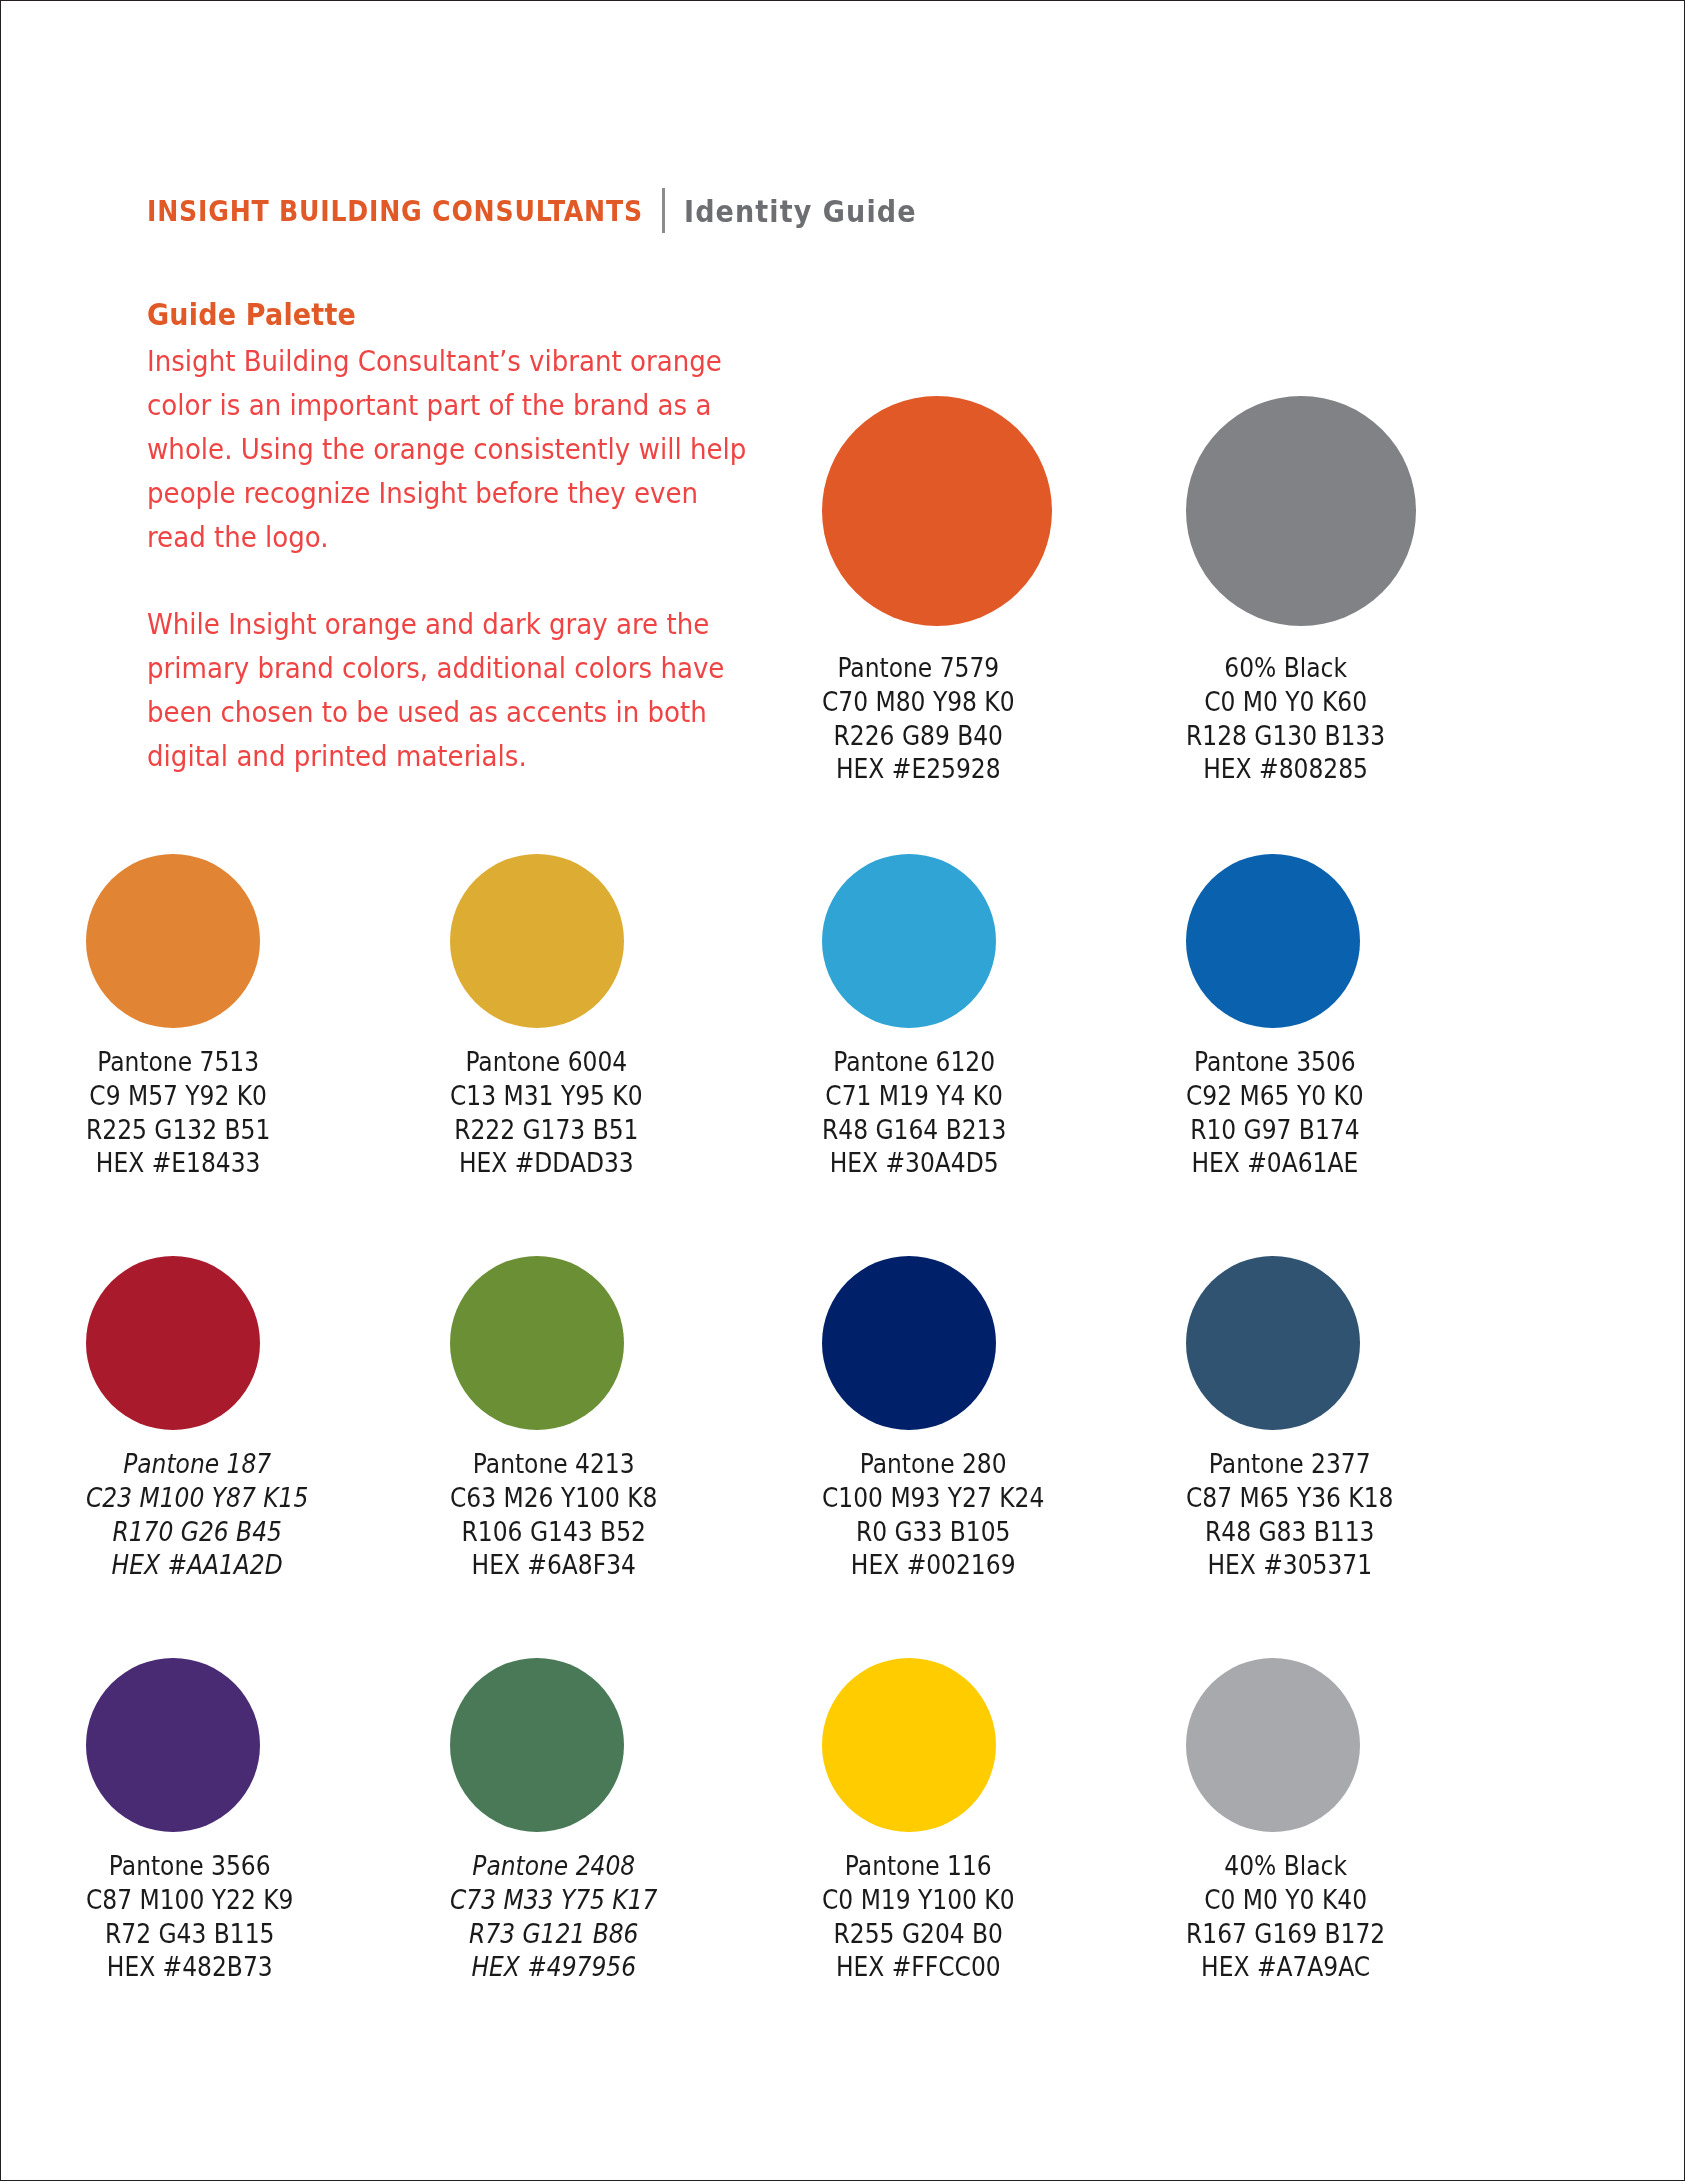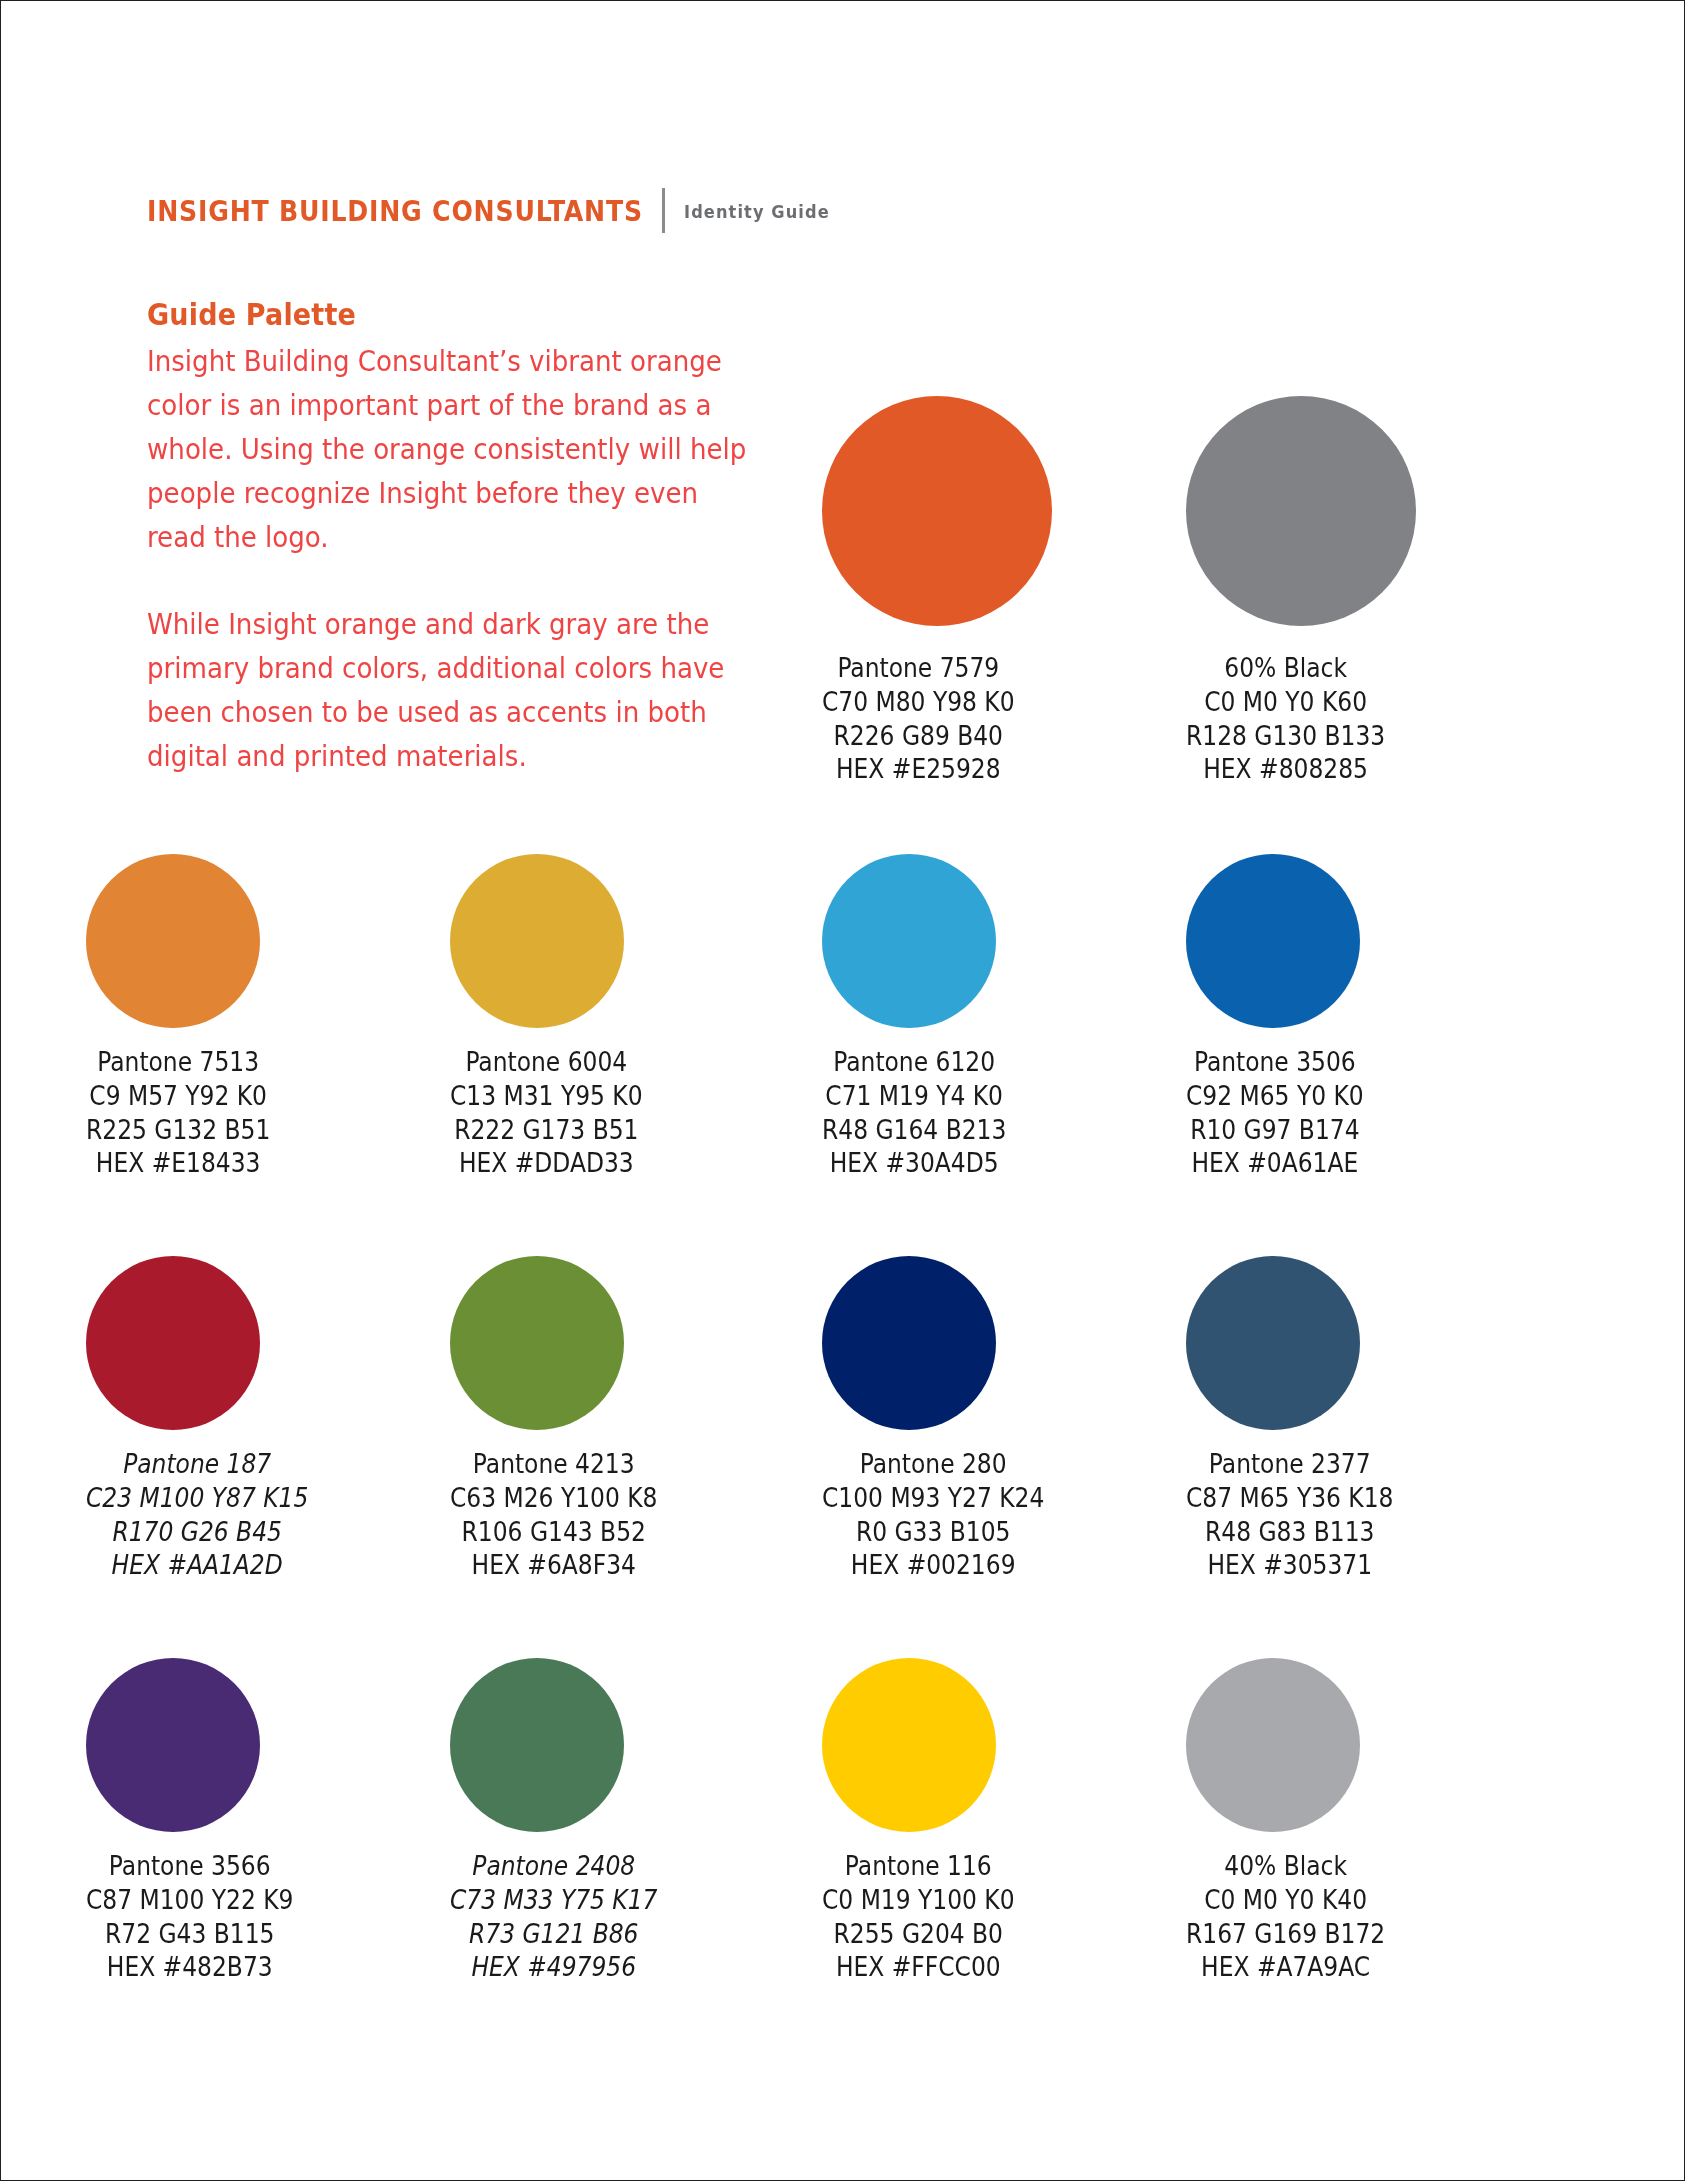--- a/index.html
+++ b/index.html
@@ -42,21 +42,21 @@
     font-stretch: condensed;
     white-space: nowrap;
   }
   .header-divider {
     width: 2.6px;
     align-self: stretch;
     margin: -3.5px 19.3px 0 19.3px;
     background: #8a8c8e;
   }
   .header-subtitle {
-    font-size: 18px;
+    font-size: 30px;
     font-weight: 700;
     color: #6d6e71;
     letter-spacing: 1.1px;
     line-height: 1;
     white-space: nowrap;
   }
 
   
   .copy-col {
     position: absolute;

